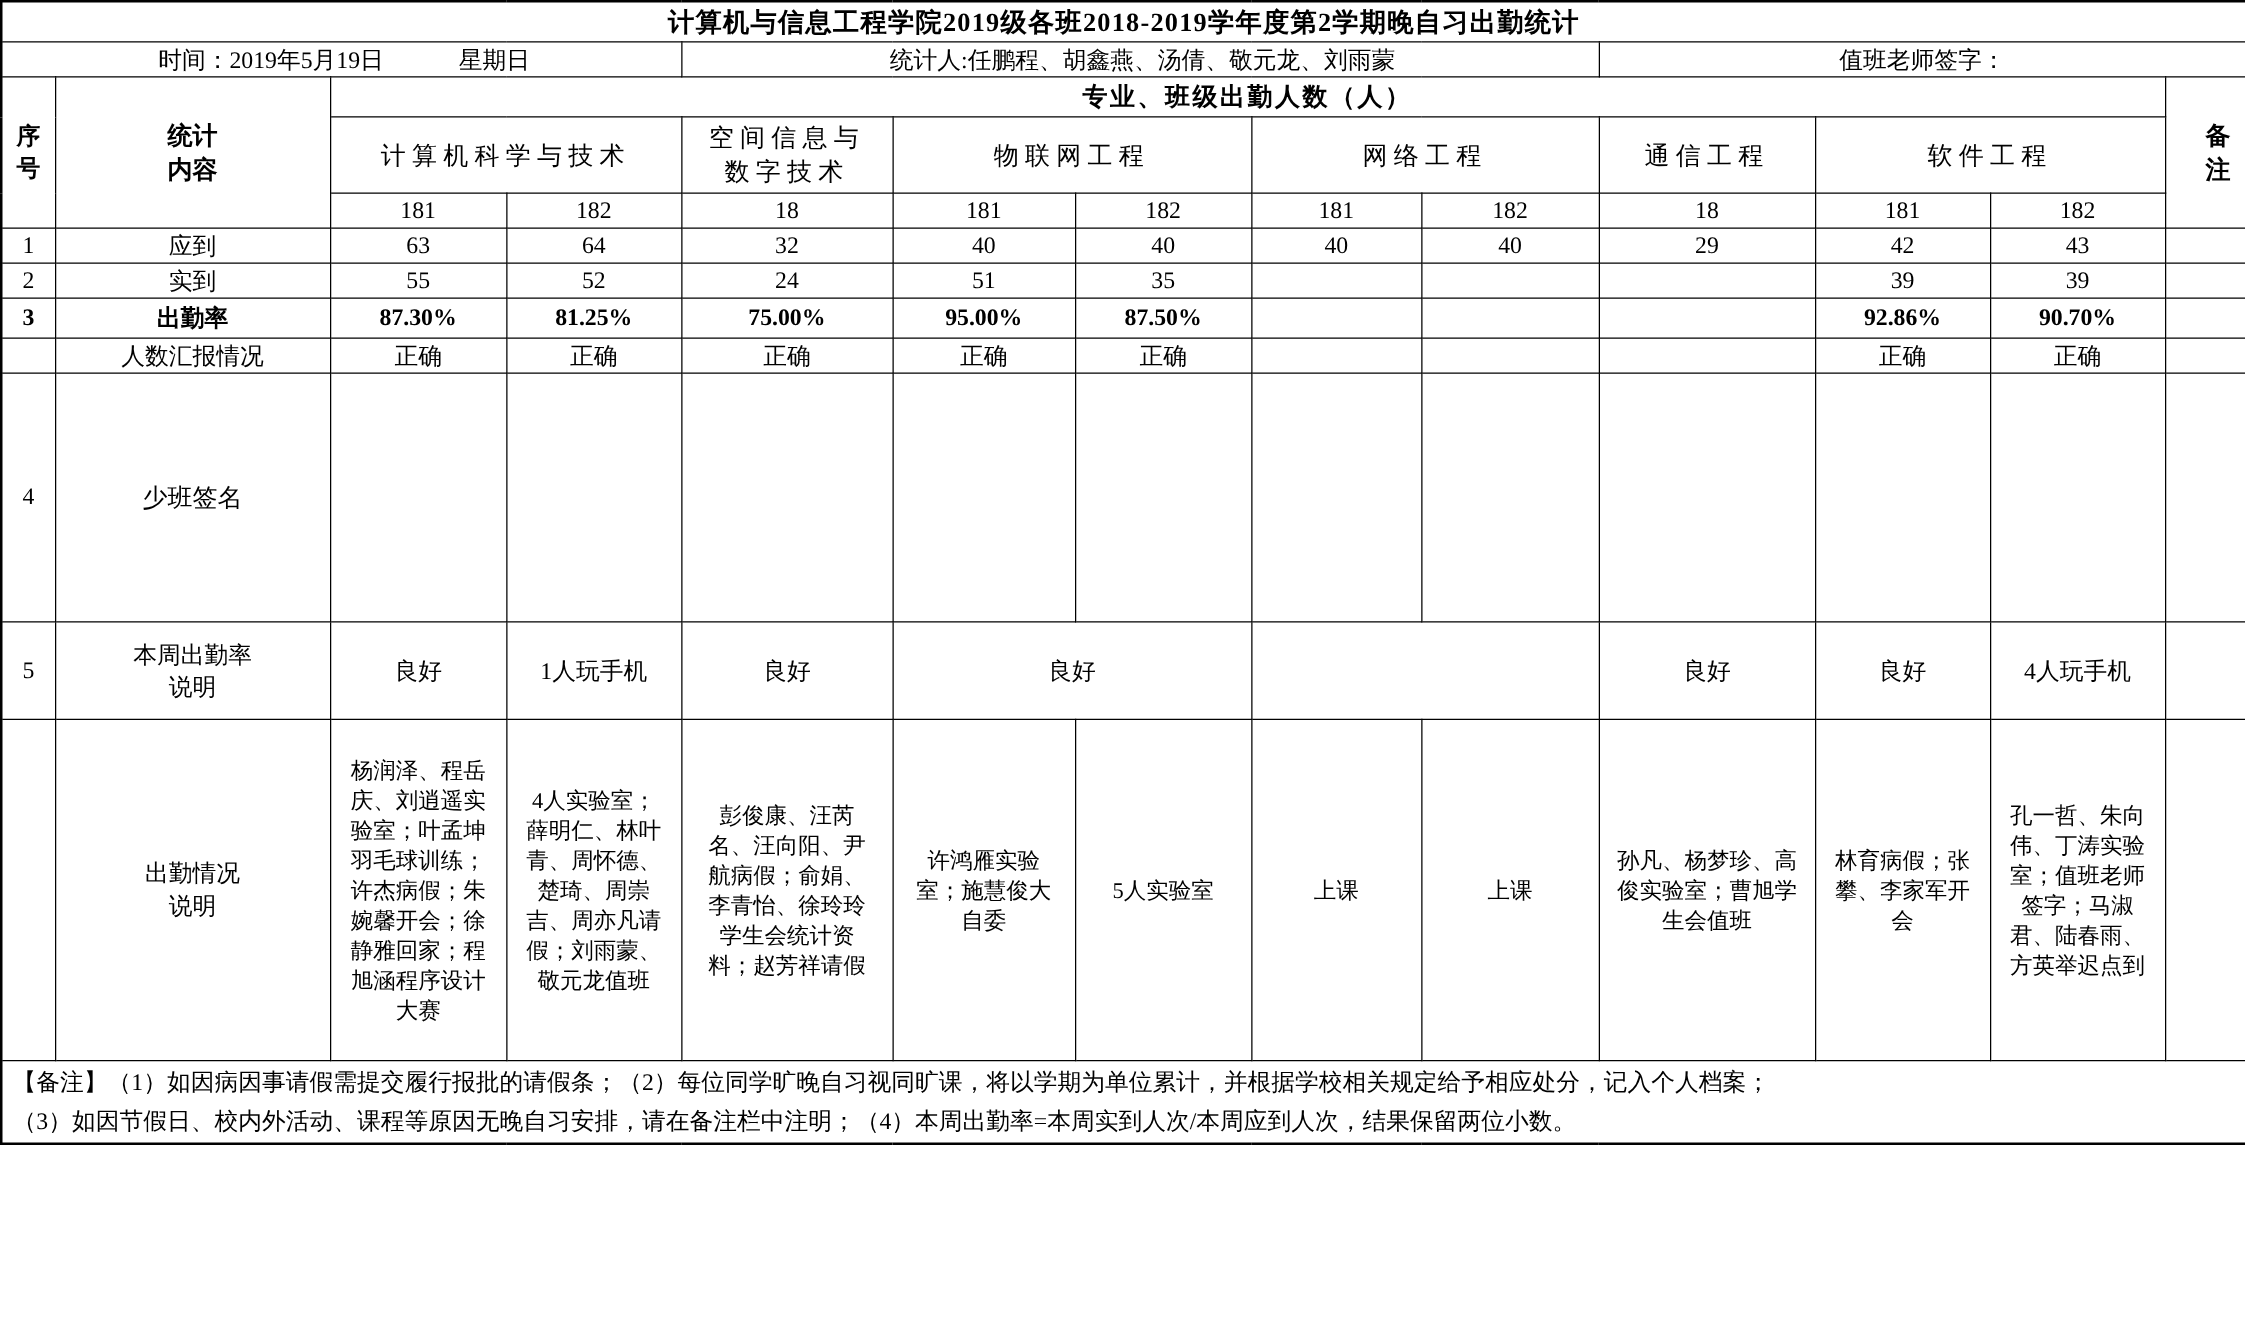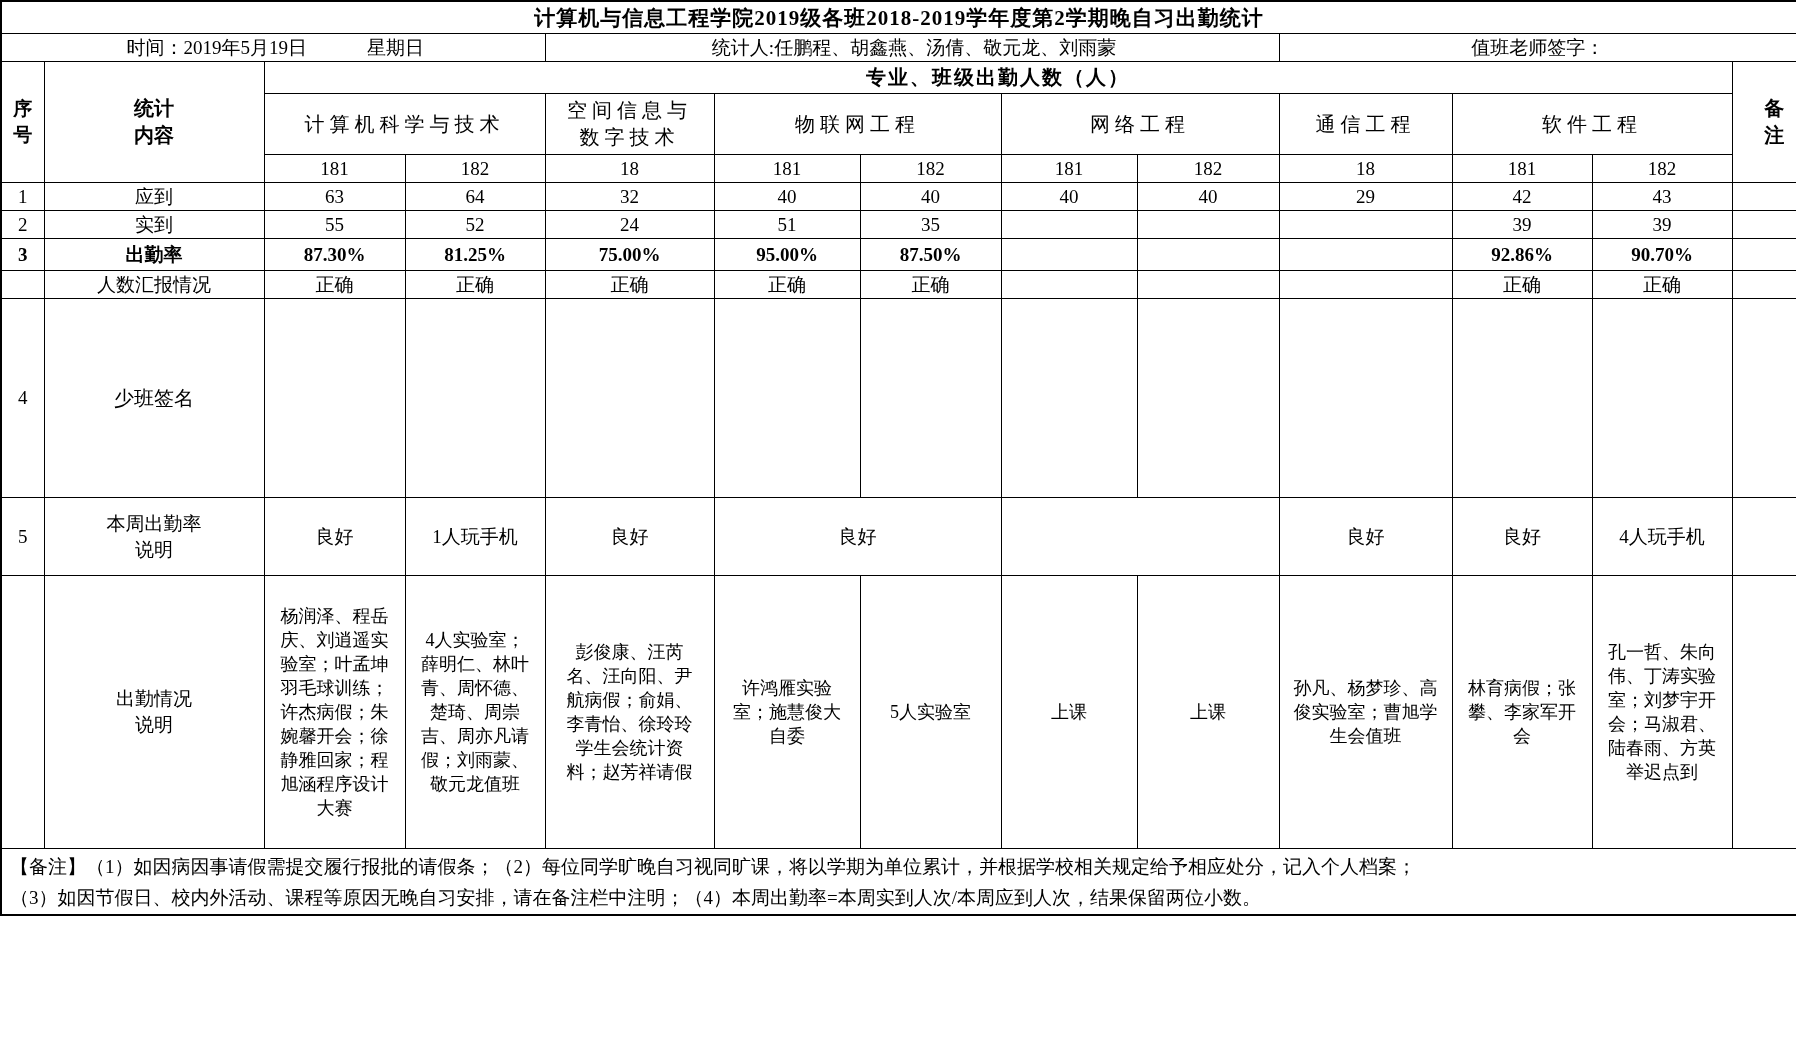--- a/index.html
+++ b/index.html
@@ -190,21 +190,21 @@
 说明</td>
     <td class="detail-cell">杨润泽、程岳庆、刘逍遥实验室；叶孟坤羽毛球训练；许杰病假；朱婉馨开会；徐静雅回家；程旭涵程序设计大赛</td>
     <td class="detail-cell">4人实验室；薛明仁、林叶青、周怀德、楚琦、周崇吉、周亦凡请假；刘雨蒙、敬元龙值班</td>
     <td class="detail-cell">彭俊康、汪芮名、汪向阳、尹航病假；俞娟、李青怡、徐玲玲学生会统计资料；赵芳祥请假</td>
     <td class="detail-cell">许鸿雁实验室；施慧俊大自委</td>
     <td class="detail-cell">5人实验室</td>
     <td class="detail-cell">上课</td>
     <td class="detail-cell">上课</td>
     <td class="detail-cell">孙凡、杨梦珍、高俊实验室；曹旭学生会值班</td>
     <td class="detail-cell">林育病假；张攀、李家军开会</td>
-    <td class="detail-cell">孔一哲、朱向伟、丁涛实验室；刘梦宇开会；马淑君、陆春雨、方英举迟点到</td>
+    <td class="detail-cell">孔一哲、朱向伟、丁涛实验室；值班老师签字；马淑君、陆春雨、方英举迟点到</td>
     <td></td>
   </tr>
 
   <tr class="h67">
     <td colspan="13" class="notes-cell">
       <div>【备注】（1）如因病因事请假需提交履行报批的请假条；（2）每位同学旷晚自习视同旷课，将以学期为单位累计，并根据学校相关规定给予相应处分，记入个人档案；</div>
       <div>（3）如因节假日、校内外活动、课程等原因无晚自习安排，请在备注栏中注明；（4）本周出勤率=本周实到人次/本周应到人次，结果保留两位小数。</div>
     </td>
   </tr>
 </tbody>

